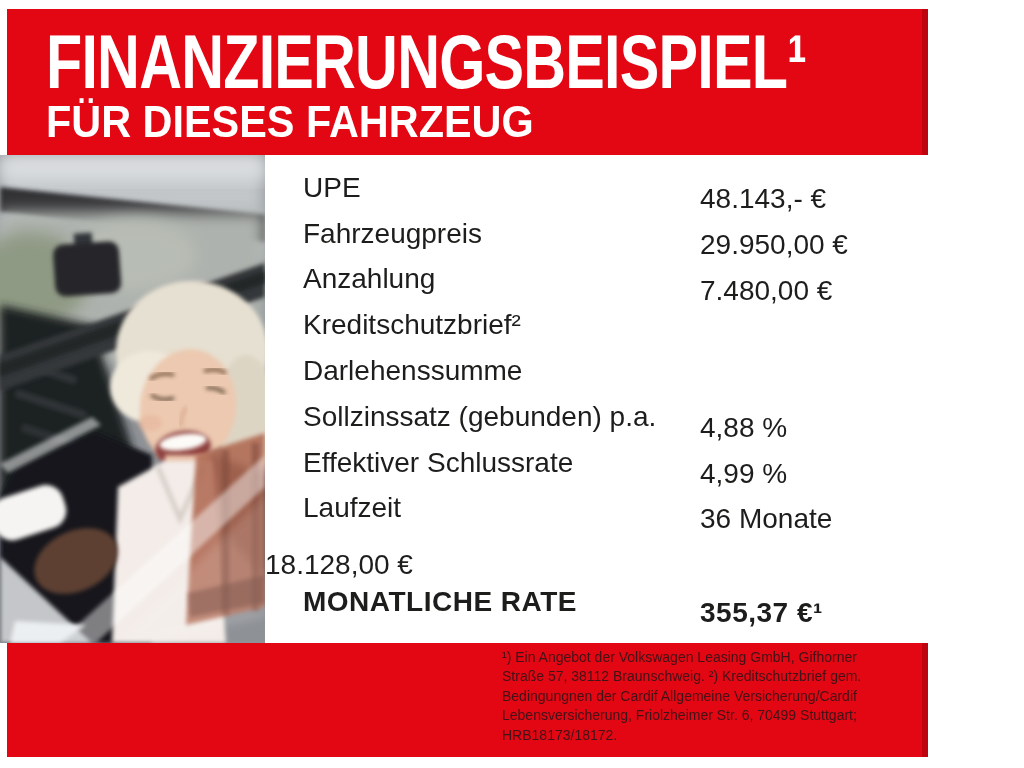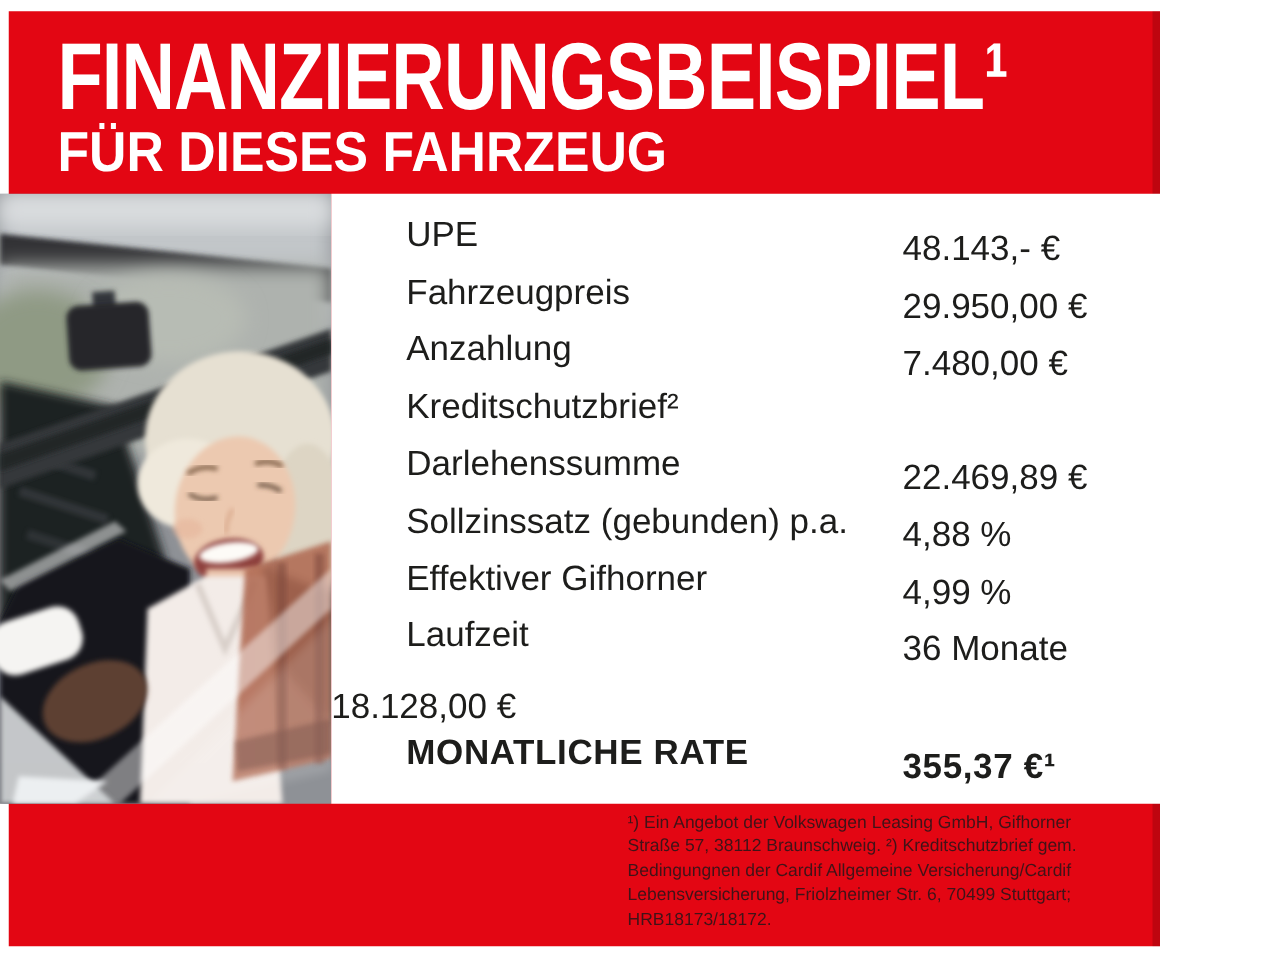--- a/index.html
+++ b/index.html
@@ -13,21 +13,21 @@
                 transform:scaleX(.78);transform-origin:left center;letter-spacing:-1px;}
   .headline .l2{display:block;font-size:45px;font-weight:bold;line-height:44px;white-space:nowrap;
                 transform:scaleX(.92);transform-origin:left center;margin-top:2px;}
   
   .photo{position:absolute;left:0;top:155px;width:265px;height:488px;overflow:hidden;background:#8e9196;}
   
   .panel{position:absolute;left:265px;top:155px;width:694px;height:488px;background:var(--panel_bg,#fff);
          color:var(--body_text,#1d1d1b);}
   .rows{position:absolute;left:0;top:10px;right:0;}
   .frow{height:45.8px;display:flex;align-items:center;font-size:28px;}
-  .frow .lbl{width:397px;padding-left:60px;white-space:nowrap;}
+  .frow .lbl{width:397px;padding-left:38px;white-space:nowrap;}
   .frow .val{white-space:nowrap;margin-top:22px;}
   .frow.total{height:50px;font-size:28px;font-weight:bold;letter-spacing:.5px;}
   .frow.total .lbl{width:397px;letter-spacing:.5px;}
   
   .footnote{position:absolute;left:502px;top:648px;width:470px;color:var(--footnote_text,#401318);
             font-size:14px;line-height:19.4px;}
   .footnote div{white-space:nowrap;}
 </style>
 </head>
 <body>
@@ -127,28 +127,27 @@
       <div class="frow">
         <span class="lbl">Anzahlung</span>
         <span class="val">7.480,00 €</span>
       </div>
       <div class="frow">
         <span class="lbl">Kreditschutzbrief²</span>
         <span class="val"></span>
       </div>
       <div class="frow">
         <span class="lbl">Darlehenssumme</span>
-        <span class="val">22.469,89 €</span>
       </div>
       <div class="frow">
         <span class="lbl">Sollzinssatz (gebunden) p.a.</span>
         <span class="val">4,88 %</span>
       </div>
       <div class="frow">
-        <span class="lbl">Effektiver Gifhorner</span>
+        <span class="lbl">Effektiver Schlussrate</span>
         <span class="val">4,99 %</span>
       </div>
       <div class="frow">
         <span class="lbl">Laufzeit</span>
         <span class="val">36 Monate</span>
       </div>
       <div class="frow">
         <span class="val">18.128,00 €</span>
       </div>
       <div class="frow total">

